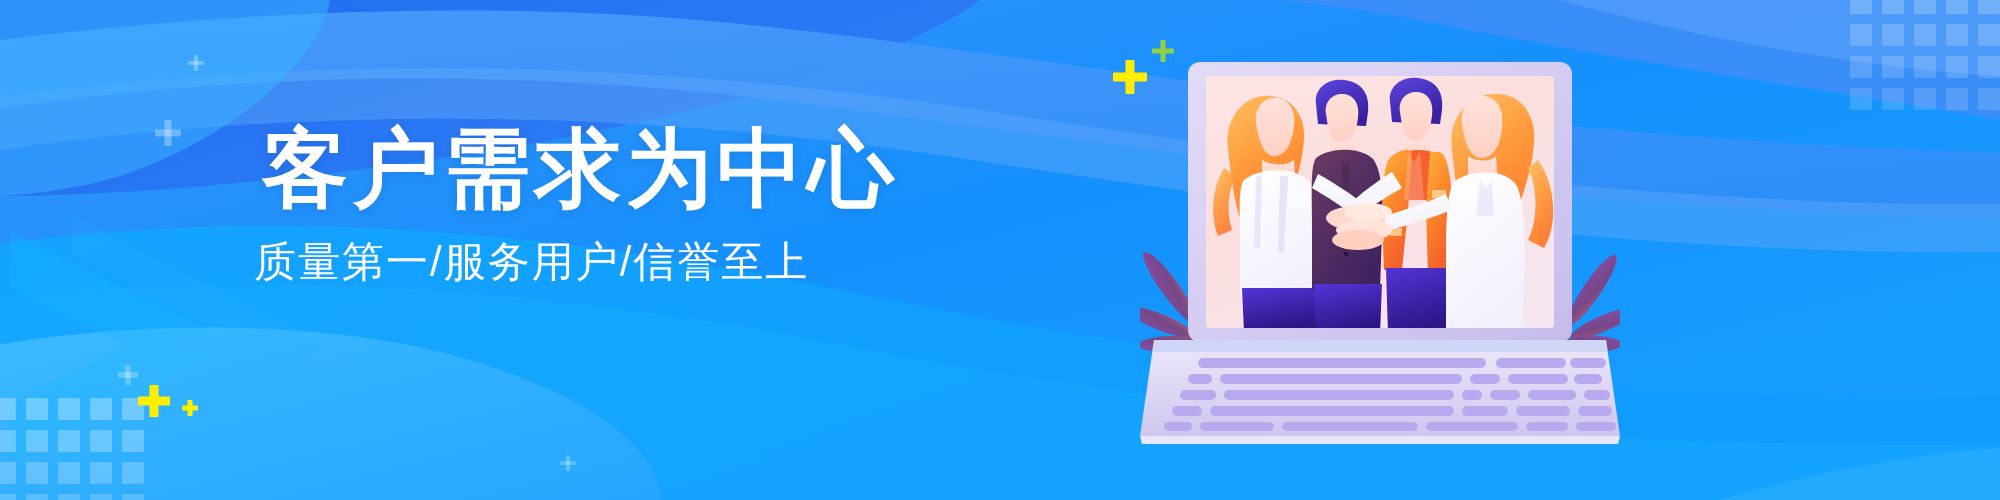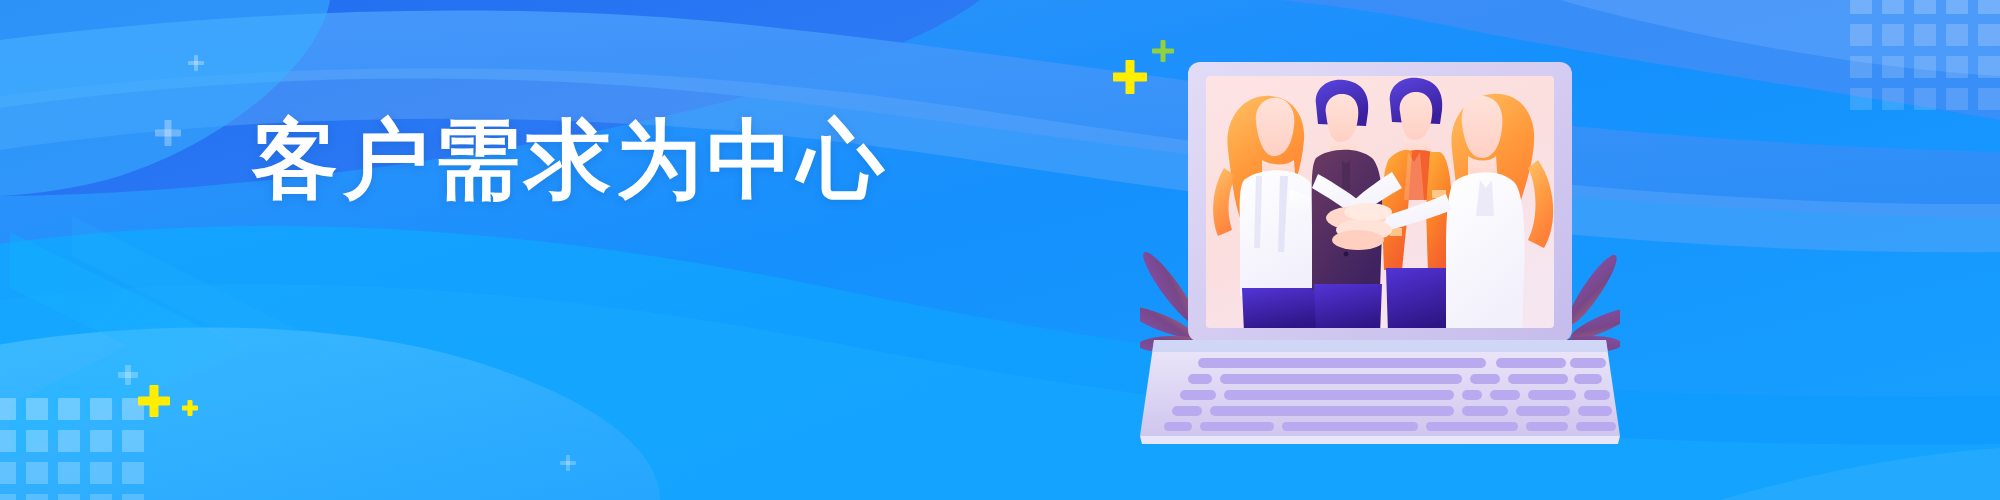--- a/index.html
+++ b/index.html
@@ -61,29 +61,29 @@
 
   
   .text-block {
     position: absolute;
     left: 250px;
     top: 112px;
     width: 700px;
     z-index: 40;
   }
   .headline {
-    margin: 2px;
+    margin: 12px;
     color: #ffffff;
     font-size: 86px;
     line-height: 1.06;
     font-weight: 700;
     letter-spacing: 5px;
     white-space: nowrap;
     text-shadow: 0 2px 10px rgba(4, 60, 140, .18);
-    font-family: Liberation Sans, sans-serif;
+    font-family: Liberation Serif, serif;
   }
   .subline {
     margin: 22px 0 0 4px;
     color: #ffffff;
     font-size: 42px;
     line-height: 1.2;
     font-weight: 400;
     letter-spacing: 2px;
     white-space: nowrap;
     font-family: "Liberation Sans", "DejaVu Sans", sans-serif;
@@ -211,20 +211,21 @@
       <div class="plus" style="left: 138px; top: 385px; width: 32px; height: 32px; color: rgb(255, 238, 0); --t: 9px;"></div>
       <div class="plus" style="left: 182px; top: 400px; width: 16px; height: 16px; color: rgb(255, 238, 0); --t: 5px;"></div>
       <div class="plus" style="left: 188px; top: 55px; width: 16px; height: 16px; color: rgba(255, 255, 255, 0.3); --t: 4px;"></div>
       <div class="plus" style="left: 155px; top: 120px; width: 26px; height: 26px; color: rgba(255, 255, 255, 0.3); --t: 7px;"></div>
       <div class="plus" style="left: 118px; top: 365px; width: 20px; height: 20px; color: rgba(255, 255, 255, 0.26); --t: 6px;"></div>
       <div class="plus" style="left: 560px; top: 455px; width: 16px; height: 16px; color: rgba(255, 255, 255, 0.26); --t: 4px;"></div>
     </div>
 
   <div class="text-block">
     <h1 class="headline">客户需求为中心</h1>
+    <div class="subline">质量第一/服务用户/信誉至上</div>
   </div>
 
   <div class="illustration">
     <svg viewBox="0 0 480 420" aria-hidden="true">
       <defs>
         <linearGradient id="scr" x1="0" y1="0" x2="0.6" y2="1">
           <stop offset="0%" stop-color="#fde4e4"></stop>
           <stop offset="55%" stop-color="#fbdede"></stop>
           <stop offset="100%" stop-color="#f6e6ef"></stop>
         </linearGradient>

